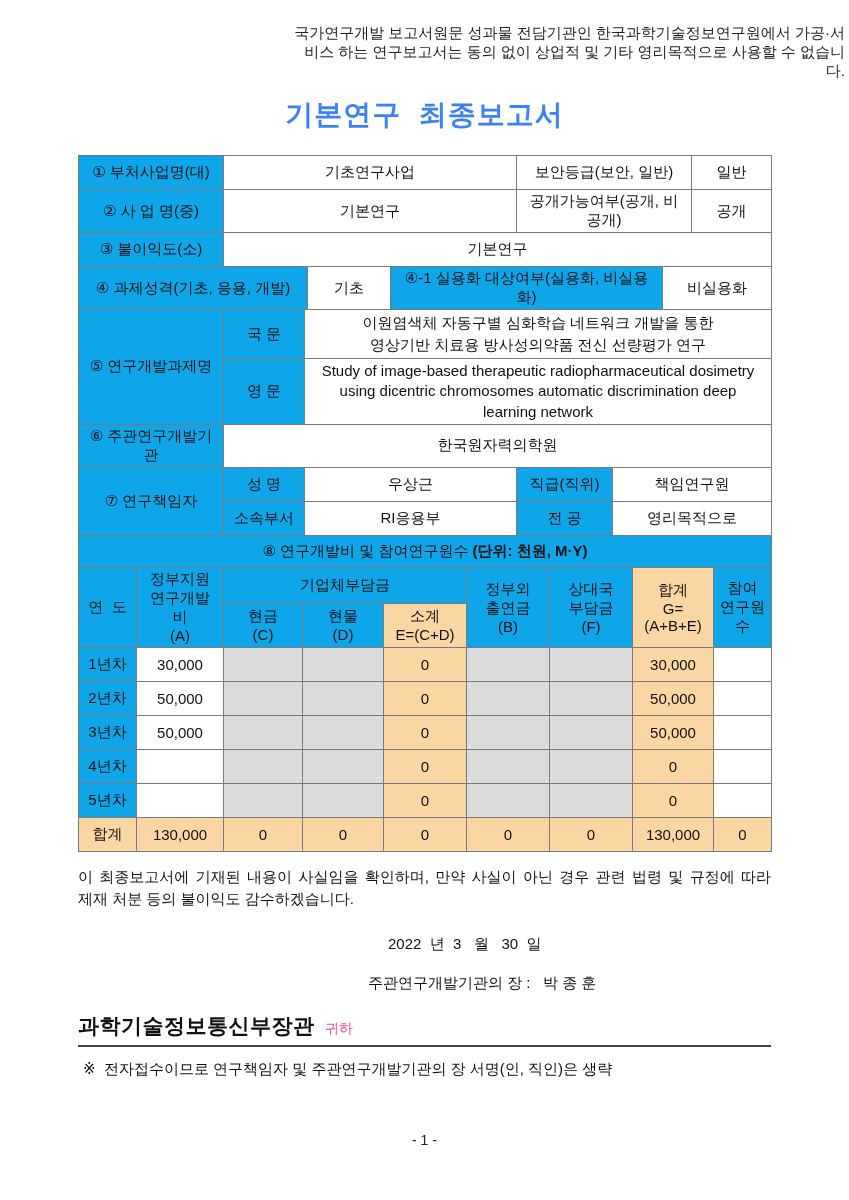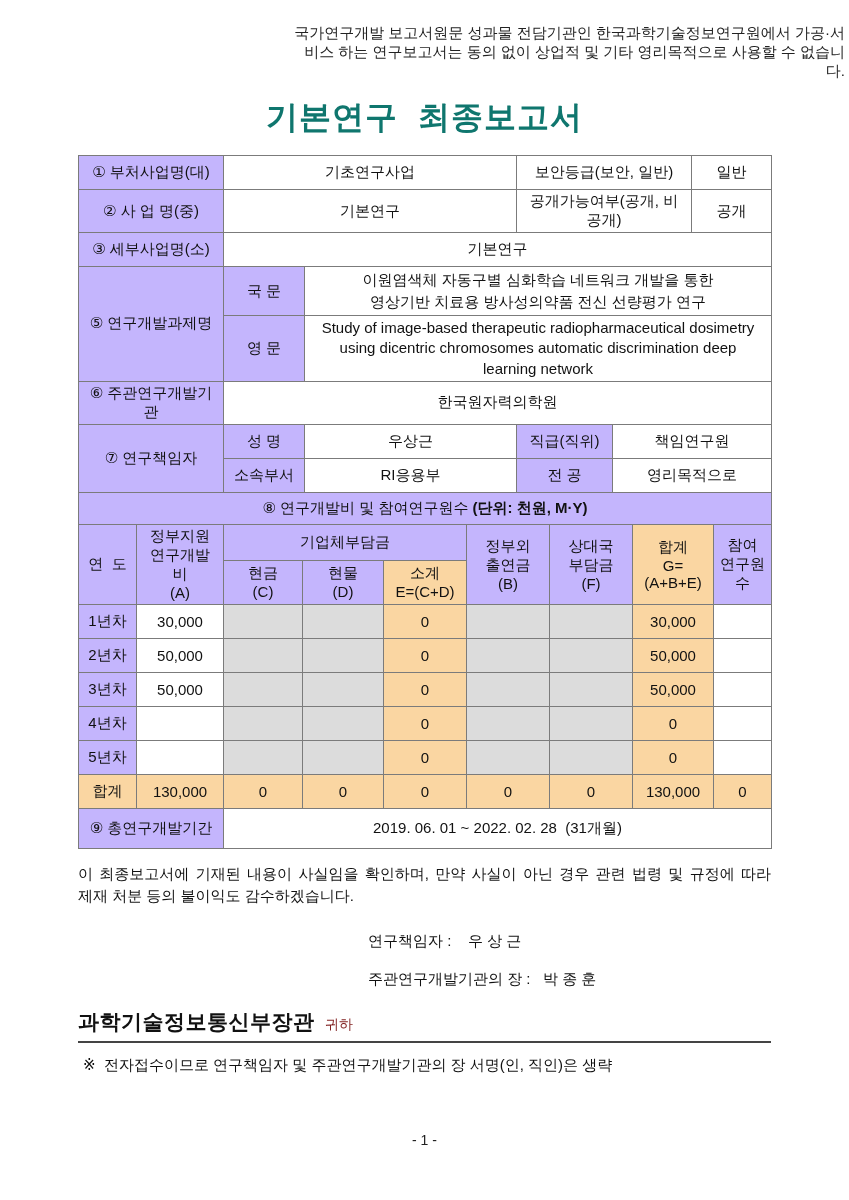--- a/index.html
+++ b/index.html
@@ -2,28 +2,28 @@
 <html><head>
 <meta charset="utf-8">
 <style>
   * { margin:0; padding:0; box-sizing:border-box; }
   html,body { background:#e8e8e8; }
   body { font-family:"Liberation Sans","DejaVu Sans",sans-serif; }
   .page { position:relative; width:849px; height:1200px; background:#ffffff; margin:0 auto; overflow:hidden; }
 
   .disclaimer { position:absolute; top:24px; left:286px; width:559px; font-size:15px; color:#222; letter-spacing:0px; text-align:right; }
 
-  .title { position:absolute; top:96px; left:0; width:100%; text-align:center; font-size:32px; font-weight:bold; color:#0f766e; white-space:pre; letter-spacing:1px; }
+  .title { position:absolute; top:96px; left:0; width:100%; text-align:center; font-size:28px; font-weight:bold; color:#3b82f6; white-space:pre; letter-spacing:1px; }
 
   .content { position:absolute; left:78px; top:155px; width:693px; }
 
   table.tbl { border-collapse:collapse; table-layout:fixed; width:693px; margin-top:-1px; }
   table.tbl:first-child { margin-top:0; }
   .tbl th, .tbl td { border:1px solid #7b7b7b; font-size:15px; font-weight:normal; color:#111; padding:2px 6px; vertical-align:middle; text-align:center; overflow:hidden; }
-  .lab { background:#c4b5fd; }
+  .lab { background:#0ea5e9; }
   .orange { background:#fad6a2; }
   .left { text-align:left; }
   .num { text-align:right; padding-right:6px; }
   .pre { white-space:pre-line; }
   .prew { white-space:pre; }
   .eng { font-size:13.5px; text-align:justify; line-height:1.35; padding:3px 7px; }
   .korline { line-height:1.45; }
   .h34 { height:34px; }
   .h49 { height:49px; }
   .h32 { height:32px; }
@@ -36,21 +36,21 @@
   tr.brow .c-c, tr.brow .c-d, tr.brow .c-b, tr.brow .c-f { background:#dcdcdc; }
   tr.brow .c-e, tr.brow .c-g { background:#fad6a2; }
   tr.btotal td { background:#fad6a2; }
 
   .statement { margin-top:14px; width:693px; font-size:15px; line-height:1.5; color:#111; text-align:justify; word-break:keep-all; }
   .sigblock { margin-top:24px; font-size:15px; color:#111; }
   .sigline { padding-left:290px; margin-bottom:19px; }
   .dateline { padding-left:310px; margin-bottom:20px; }
   .recipient { margin-top:6px; width:693px; border-bottom:2px solid #444; padding-bottom:5px; }
   .recipient .big { font-size:21px; font-weight:bold; letter-spacing:0.5px; color:#111; }
-  .recipient .small { font-size:14px; color:#7f1d1d; margin-left:6px; }
+  .recipient .small { font-size:14px; color:#ec4899; margin-left:6px; }
   .note { margin-top:13px; font-size:15px; color:#111; padding-left:5px; word-break:keep-all; }
   .pageno { position:absolute; bottom:52px; left:0; width:100%; text-align:center; font-size:14px; color:#222; white-space:pre; }
 </style>
 </head>
 <body>
 
 <div class="page">
 
   <div class="disclaimer">국가연구개발 보고서원문 성과물 전담기관인 한국과학기술정보연구원에서 가공·서비스 하는 연구보고서는 동의 없이 상업적 및 기타 영리목적으로 사용할 수 없습니다.</div>
 
@@ -72,26 +72,42 @@
         <td>보안등급(보안, 일반)</td>
         <td>일반</td>
       </tr>
       <tr class="h34">
         <td class="lab left">② 사 업 명(중)</td>
         <td>기본연구</td>
         <td>공개가능여부(공개, 비공개)</td>
         <td>공개</td>
       </tr>
       <tr class="h34">
-        <td class="lab left">③ 세부사업명(소)</td>
+        <td class="lab left">③ 불이익도(소)</td>
         <td colspan="3">기본연구</td>
       </tr>
     </tbody>
       </table>
 
+    <table class="tbl">
+      <colgroup>
+          <col style="width:229px">
+          <col style="width:83px">
+          <col style="width:272px">
+          <col style="width:109px">
+        </colgroup>
+      <tbody>
+          <tr class="h34">
+        <td class="lab left">④ 과제성격(기초, 응용, 개발)</td>
+        <td>기초</td>
+        <td class="lab">④-1 실용화 대상여부(실용화, 비실용화)</td>
+        <td>비실용화</td>
+      </tr>
+    </tbody>
+      </table>
 
     <table class="tbl">
       <colgroup>
           <col style="width:145px">
           <col style="width:81px">
           <col style="width:467px">
         </colgroup>
       <tbody>
           <tr class="h49">
         <td class="lab left" rowspan="2">⑤ 연구개발과제명</td>
@@ -239,37 +255,25 @@
         <td class="num">0</td>
         <td class="num">0</td>
         <td class="num">0</td>
         <td class="num">0</td>
         <td class="num">130,000</td>
         <td>0</td>
       </tr>
     </tbody>
       </table>
 
-    <table class="tbl">
-      <colgroup>
-          <col style="width:145px">
-          <col style="width:548px">
-        </colgroup>
-      <tbody>
-          <tr class="h40">
-        <td class="lab left">⑨ 총연구개발기간</td>
-        <td class="thick prew">2019. 06. 01 ~ 2022. 02. 28  (31개월)</td>
-      </tr>
-    </tbody>
-      </table>
 
     <div class="statement">이 최종보고서에 기재된 내용이 사실임을 확인하며, 만약 사실이 아닌 경우 관련 법령 및 규정에 따라 제재 처분 등의 불이익도 감수하겠습니다.</div>
 
     <div class="sigblock">
-      <div class="sigline prew">연구책임자 :    우 상 근</div>
+      <div class="dateline prew">2022  년  3   월   30  일</div>
       <div class="sigline prew">주관연구개발기관의 장 :   박 종 훈</div>
     </div>
 
     <div class="recipient">
       <span class="big">과학기술정보통신부장관</span>
       <span class="small">귀하</span>
     </div>
 
     <div class="note prew">※  전자접수이므로 연구책임자 및 주관연구개발기관의 장 서명(인, 직인)은 생략</div>
 

